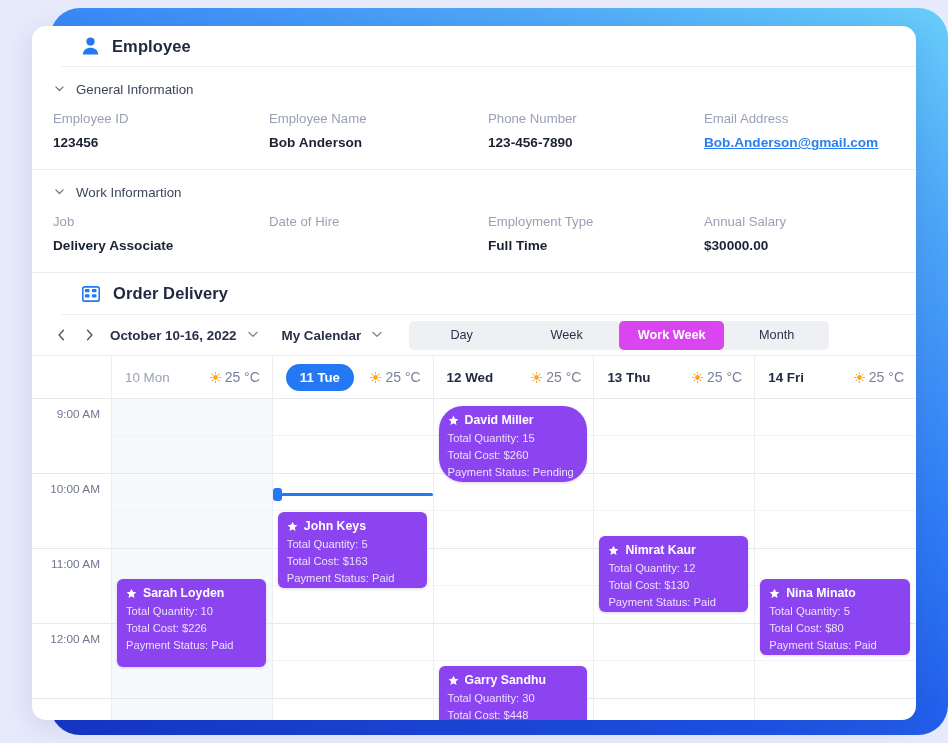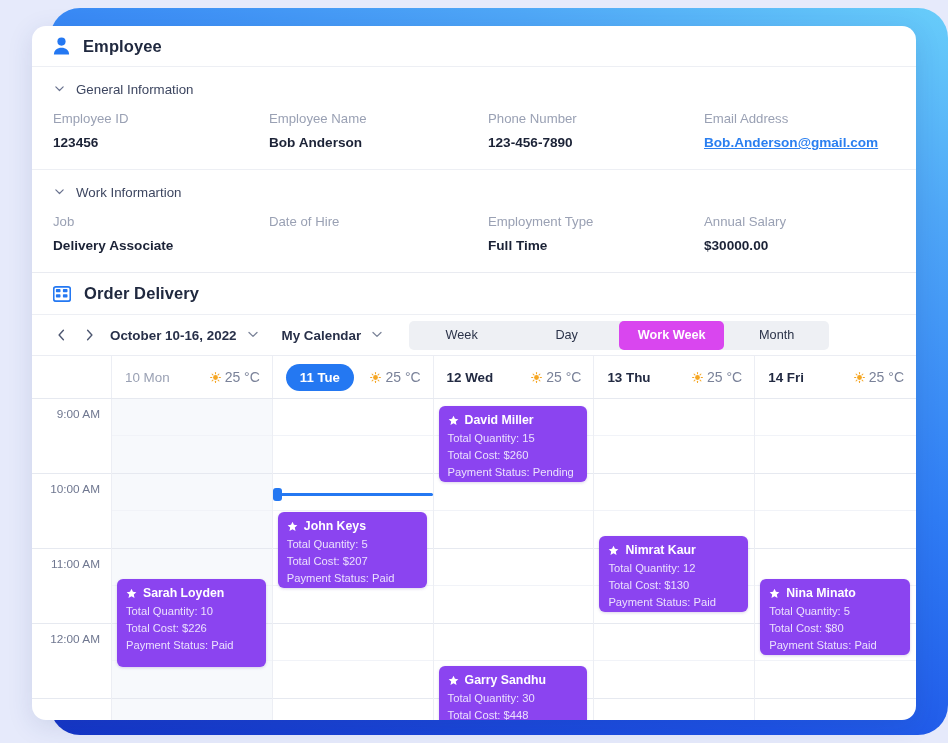--- a/index.html
+++ b/index.html
@@ -35,20 +35,21 @@
     overflow: hidden;
   }
 
   
   .sec-head {
     display: flex; align-items: center;
     gap: 13px;
     height: 41px;
     padding: 0 21px;
     border-bottom: 1px solid #edeff4;
+    margin-left: 29px;
   }
   .sec-head .title {
     font-size: 16.5px; font-weight: bold; color: #20293f; letter-spacing: .1px;
   }
 
   .icon-person { width: 17px; height: 18px; display: block; }
   .icon-grid   { width: 18px; height: 18px; display: block; }
 
   
   .group-head {
@@ -334,22 +335,22 @@
         </svg>
     </span>
     <div class="calsel">My Calendar</div>
     <span class="caret">
       <svg width="10" height="7" viewBox="0 0 10 7">
           <path d="M1 1.5 L5 5.4 L9 1.5" fill="none" stroke="#7b8499" stroke-width="1.3" stroke-linecap="round" stroke-linejoin="round"></path>
         </svg>
     </span>
 
     <div class="viewtabs">
+      <div class="viewtab">Day</div>
       <div class="viewtab">Week</div>
-      <div class="viewtab">Day</div>
       <div class="viewtab active">Work Week</div>
       <div class="viewtab">Month</div>
     </div>
   </div>
 
   <div class="cal">
 
     <div class="dayhead">
       <div class="corner"></div>
 
@@ -537,21 +538,21 @@
         <div class="event" style="top:113px;height:76px;">
           <div class="etitle">
             <span>
               <svg class="star" viewBox="0 0 12 12">
                   <path d="M6 .7 7.6 4.2 11.3 4.6 8.5 7.1 9.3 10.8 6 8.9 2.7 10.8 3.5 7.1 .7 4.6 4.4 4.2Z" fill="#ffffff"></path>
                 </svg>
             </span>
             <span>John Keys</span>
           </div>
           <div class="eline">Total Quantity: 5</div>
-          <div class="eline">Total Cost: $207</div>
+          <div class="eline">Total Cost: $163</div>
           <div class="eline">Payment Status: Paid</div>
         </div>
       </div>
 
       <div class="daycol">
         <div class="hcell">
             <div class="half"></div>
             <div class="half"></div>
           </div>
         <div class="hcell">
@@ -560,21 +561,21 @@
           </div>
         <div class="hcell">
             <div class="half"></div>
             <div class="half"></div>
           </div>
         <div class="hcell">
             <div class="half"></div>
             <div class="half"></div>
           </div>
 
-        <div class="event" style="top:7px;height:76px;">
+        <div class="event" style="top:7px;height:76px;border-radius:24px;">
           <div class="etitle">
             <span>
               <svg class="star" viewBox="0 0 12 12">
                   <path d="M6 .7 7.6 4.2 11.3 4.6 8.5 7.1 9.3 10.8 6 8.9 2.7 10.8 3.5 7.1 .7 4.6 4.4 4.2Z" fill="#ffffff"></path>
                 </svg>
             </span>
             <span>David Miller</span>
           </div>
           <div class="eline">Total Quantity: 15</div>
           <div class="eline">Total Cost: $260</div>

